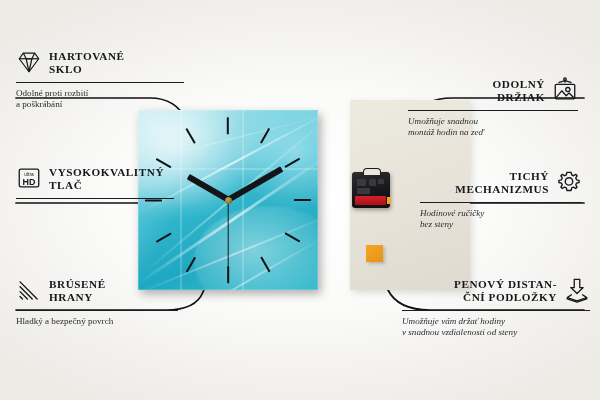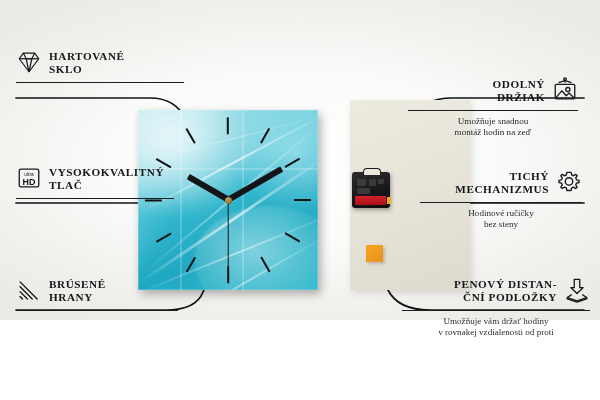--- a/index.html
+++ b/index.html
@@ -2,21 +2,21 @@
 <html><head>
 <meta charset="utf-8">
 <style>
   html,body{margin:0;padding:0;}
   body{
     width:600px;height:400px;overflow:hidden;
     font-family:"Liberation Serif",serif;
     background:#ffffff;
   }
   #stage{
-    position:relative;width:600px;height:320px;
+    position:relative;width:600px;height:400px;
     background:
       radial-gradient(ellipse 70% 60% at 50% 50%, #ffffff 0%, #fbfbfa 45%, #f2f1ee 75%, #eceae5 100%);
   }
   
   #wires{position:absolute;left:0;top:0;width:600px;height:400px;}
 
   
   .feat{position:absolute;}
   .feat .head{display:flex;align-items:flex-start;gap:7px;}
   .feat.right .head{justify-content:flex-end;}
@@ -24,21 +24,21 @@
     font-size:11.2px;font-weight:bold;letter-spacing:.55px;
     line-height:13.4px;color:#15171a;text-transform:uppercase;
     font-family:"Liberation Serif",serif;
   }
   .feat.right .title{text-align:right;}
   .rule{height:1px;background:#1b1c1e;margin:5px 0 5px 0;}
   .sub{
     font-size:9.1px;line-height:11.6px;color:#2a2c2f;
     font-family:"Liberation Serif",serif;
   }
-  .feat.right .sub{text-align:center;}
+  .feat.right .sub{text-align:left;font-style:italic;}
   .ico{width:26px;height:26px;flex:0 0 26px;display:block;}
   .feat.left .ico{margin-top:-1px;}
   .feat.right .ico{margin-top:-1px;}
 
   
   #f-glass   {left:16px;  top:50px;  width:168px;}
   #f-print   {left:16px;  top:166px; width:158px;}
   #f-edges   {left:16px;  top:278px; width:162px;}
   #f-holder  {right:22px; top:50px;  width:170px;margin-top:28px;}
   #f-mech    {right:18px; top:170px; width:162px;}
@@ -188,20 +188,24 @@
           <path d="M23 5 L19.5 12 L16 28"></path>
             <path d="M12.5 12 L19.5 12"></path>
         </g>
       </svg>
       <div class="title">
         <span>HARTOVANÉ</span><br>
         <span>SKLO</span>
       </div>
     </div>
     <div class="rule"></div>
+    <div class="sub">
+      <span>Odolné proti rozbití</span><br>
+      <span>a poškrábání</span>
+    </div>
   </div>
 
   <div class="feat left" id="f-print">
     <div class="head">
       <svg class="ico" viewBox="0 0 32 32">
         <rect x="4" y="5" width="24" height="22" rx="2" fill="none" stroke="#16181b" stroke-width="1.6"></rect>
         <text x="16" y="13.6" text-anchor="middle" font-family="Liberation Sans, sans-serif" font-size="6" fill="#16181b">ultra</text>
         <text x="16" y="24" text-anchor="middle" font-family="Liberation Sans, sans-serif" font-size="11" font-weight="bold" fill="#16181b">HD</text>
       </svg>
       <div class="title">
@@ -221,20 +225,23 @@
           <path d="M5 18 L14 27"></path>
             <path d="M5 24 L8 27"></path>
         </g>
       </svg>
       <div class="title">
         <span>BRÚSENÉ</span><br>
         <span>HRANY</span>
       </div>
     </div>
     <div class="rule"></div>
+    <div class="sub">
+      <span>Hladký a bezpečný povrch</span>
+    </div>
   </div>
 
   <div class="feat right" id="f-holder">
     <div class="head">
       <div class="title">
         <span>ODOLNÝ</span><br>
         <span>DRŽIAK</span>
       </div>
       <svg class="ico" viewBox="0 0 32 32">
         <g fill="none" stroke="#16181b" stroke-width="1.6" stroke-linejoin="round">
@@ -288,17 +295,17 @@
         <g fill="none" stroke="#16181b" stroke-width="1.6" stroke-linejoin="round">
           <path d="M12.6 3 L19.4 3 L19.4 13 L23.6 13 L16 20.4 L8.4 13 L12.6 13 Z"></path>
           <path d="M9.6 21.6 L4 25.4 L16 29.4 L28 25.4 L22.4 21.6"></path>
           <path d="M4 25.4 L4 26.8 L16 30.8 L28 26.8 L28 25.4"></path>
         </g>
       </svg>
     </div>
     <div class="rule"></div>
     <div class="sub">
       <span>Umožňuje vám držať hodiny</span><br>
-      <span>v rovnakej vzdialenosti od proti</span>
+      <span>v snadnou vzdialenosti od steny</span>
     </div>
   </div>
 
 </div>
 
 </body></html>

